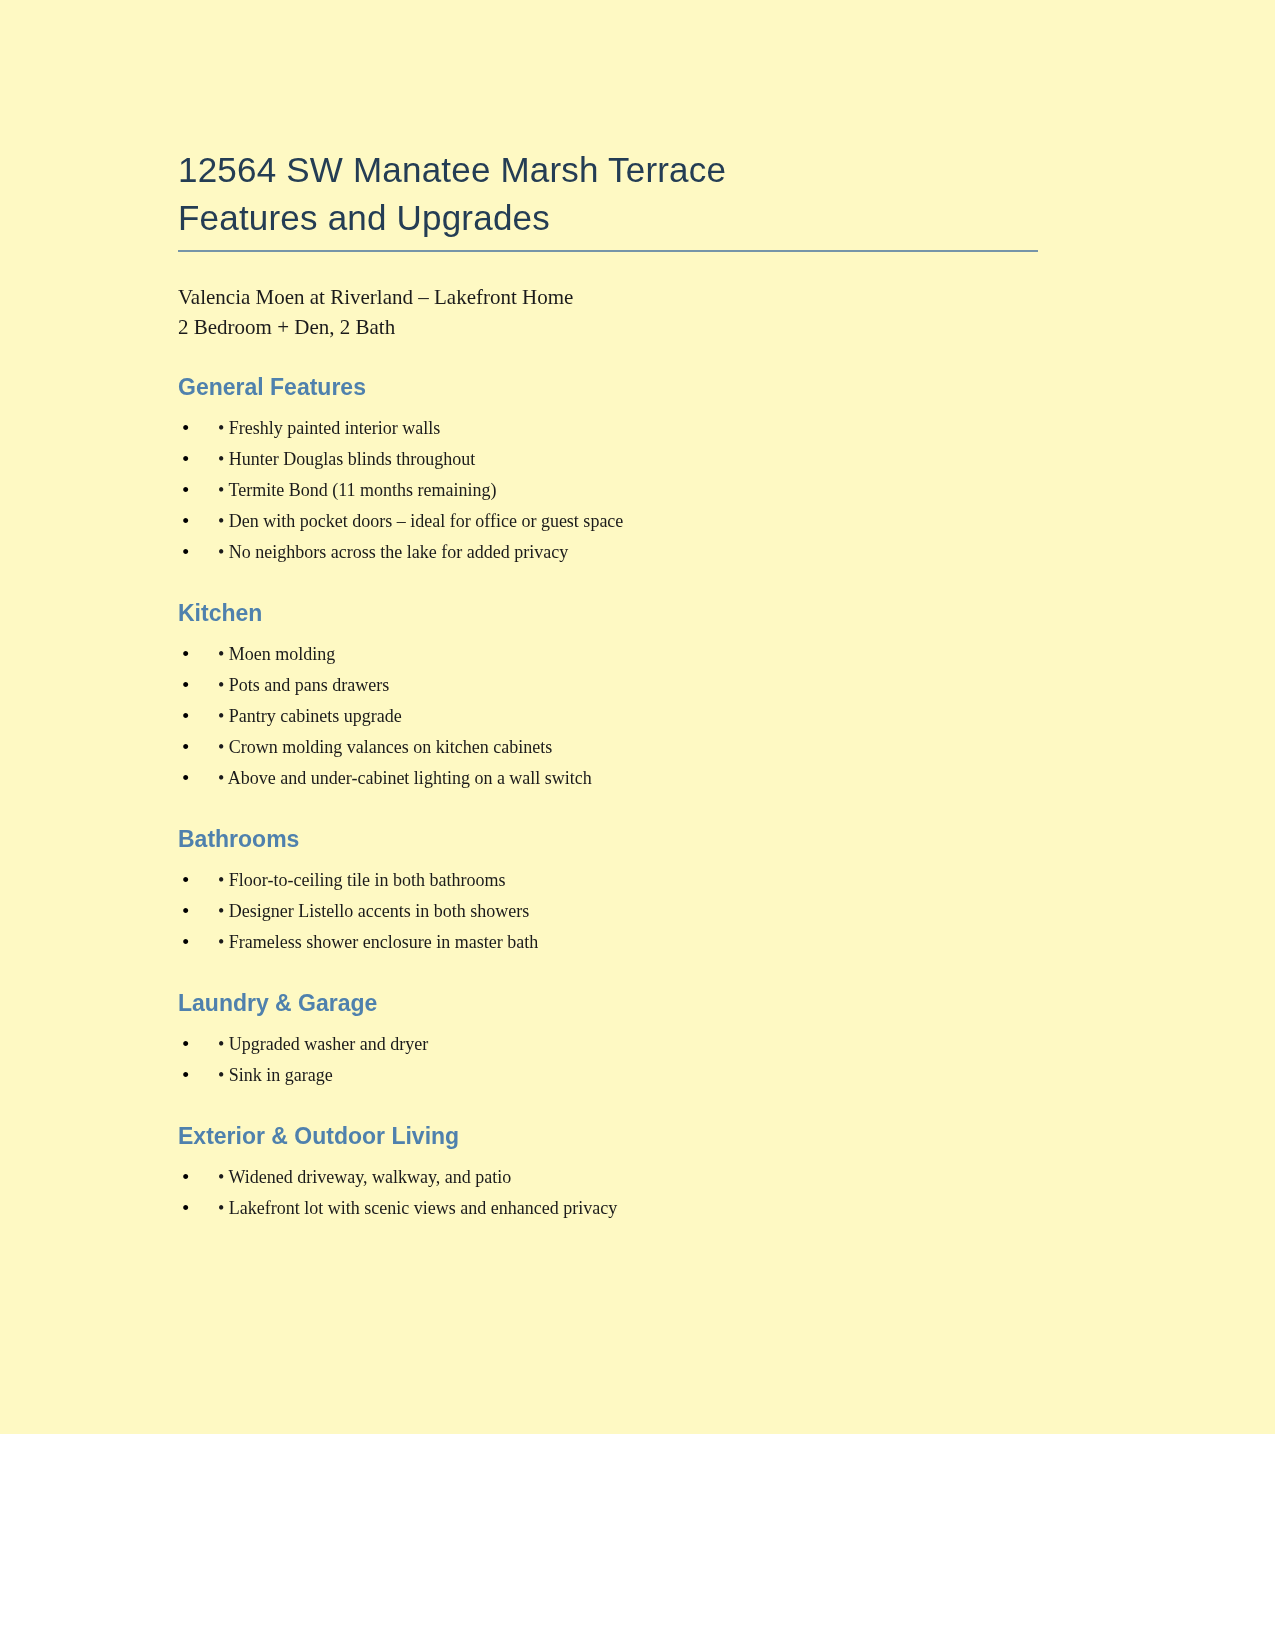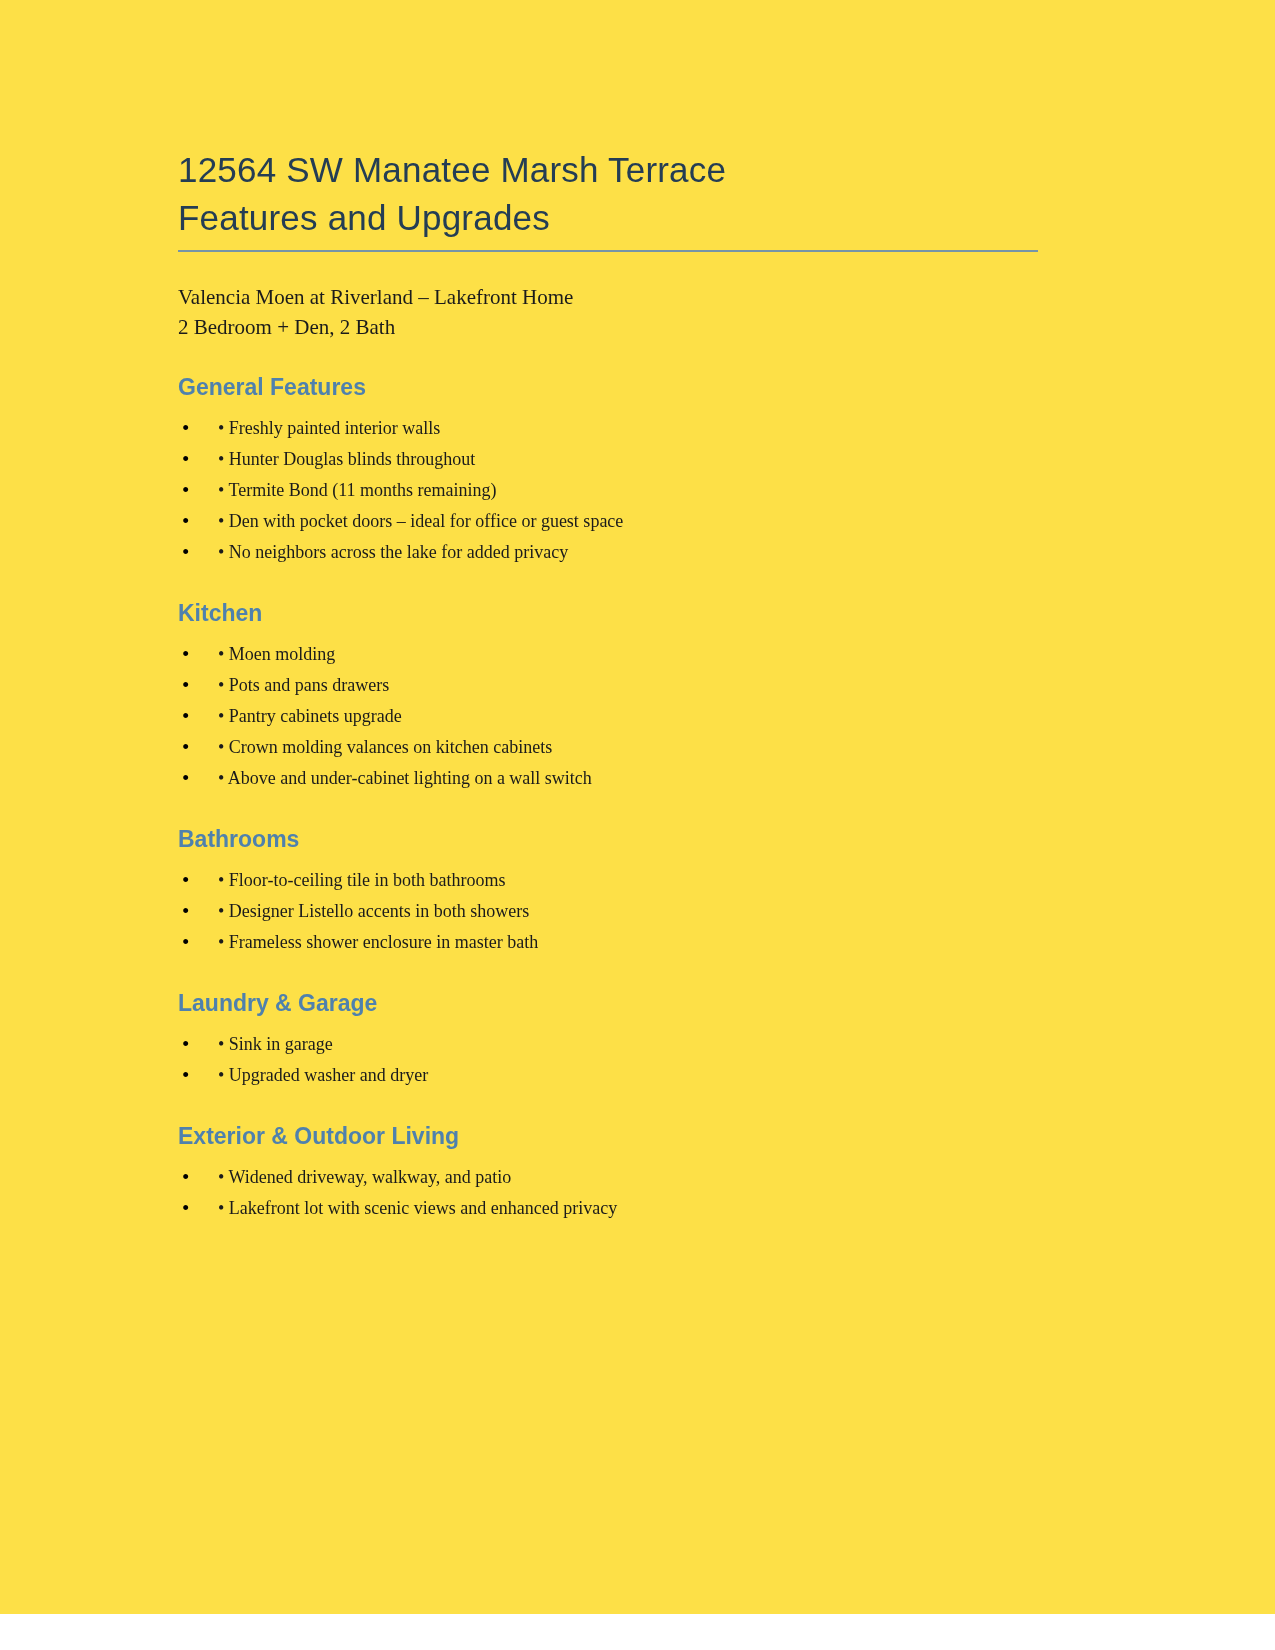--- a/index.html
+++ b/index.html
@@ -3,22 +3,22 @@
 <meta charset="utf-8">
 <style>
   html, body {
     margin: 0;
     padding: 0;
     background: #ffffff;
   }
   .page {
     position: relative;
     width: 1275px;
-    height: 1614px;
-    background: #fde047;
+    height: 1434px;
+    background: #fef9c3;
     overflow: hidden;
     font-family: "Liberation Serif", serif;
     color: #1b1b1b;
   }
   .content {
     position: absolute;
     left: 178px;
     top: 146px;
     width: 860px;
   }
@@ -116,22 +116,22 @@
       <ul class="feature-list">
         <li>• Floor-to-ceiling tile in both bathrooms</li>
         <li>• Designer Listello accents in both showers</li>
         <li>• Frameless shower enclosure in master bath</li>
       </ul>
     </div>
 
     <div class="section">
       <div class="section-heading">Laundry &amp; Garage</div>
       <ul class="feature-list">
+        <li>• Upgraded washer and dryer</li>
         <li>• Sink in garage</li>
-        <li>• Upgraded washer and dryer</li>
       </ul>
     </div>
 
     <div class="section">
       <div class="section-heading">Exterior &amp; Outdoor Living</div>
       <ul class="feature-list">
         <li>• Widened driveway, walkway, and patio</li>
         <li>• Lakefront lot with scenic views and enhanced privacy</li>
       </ul>
     </div>

